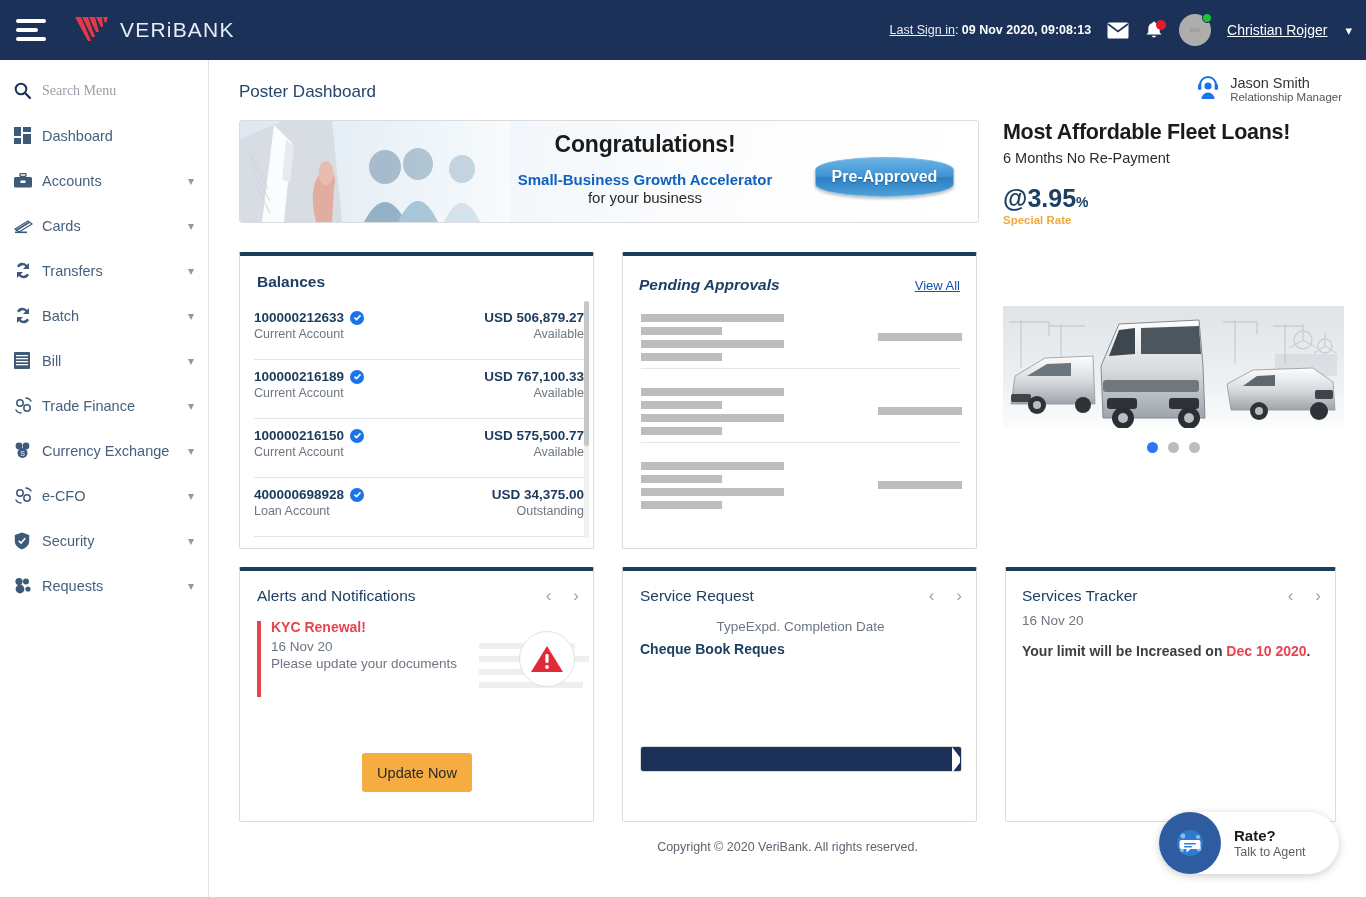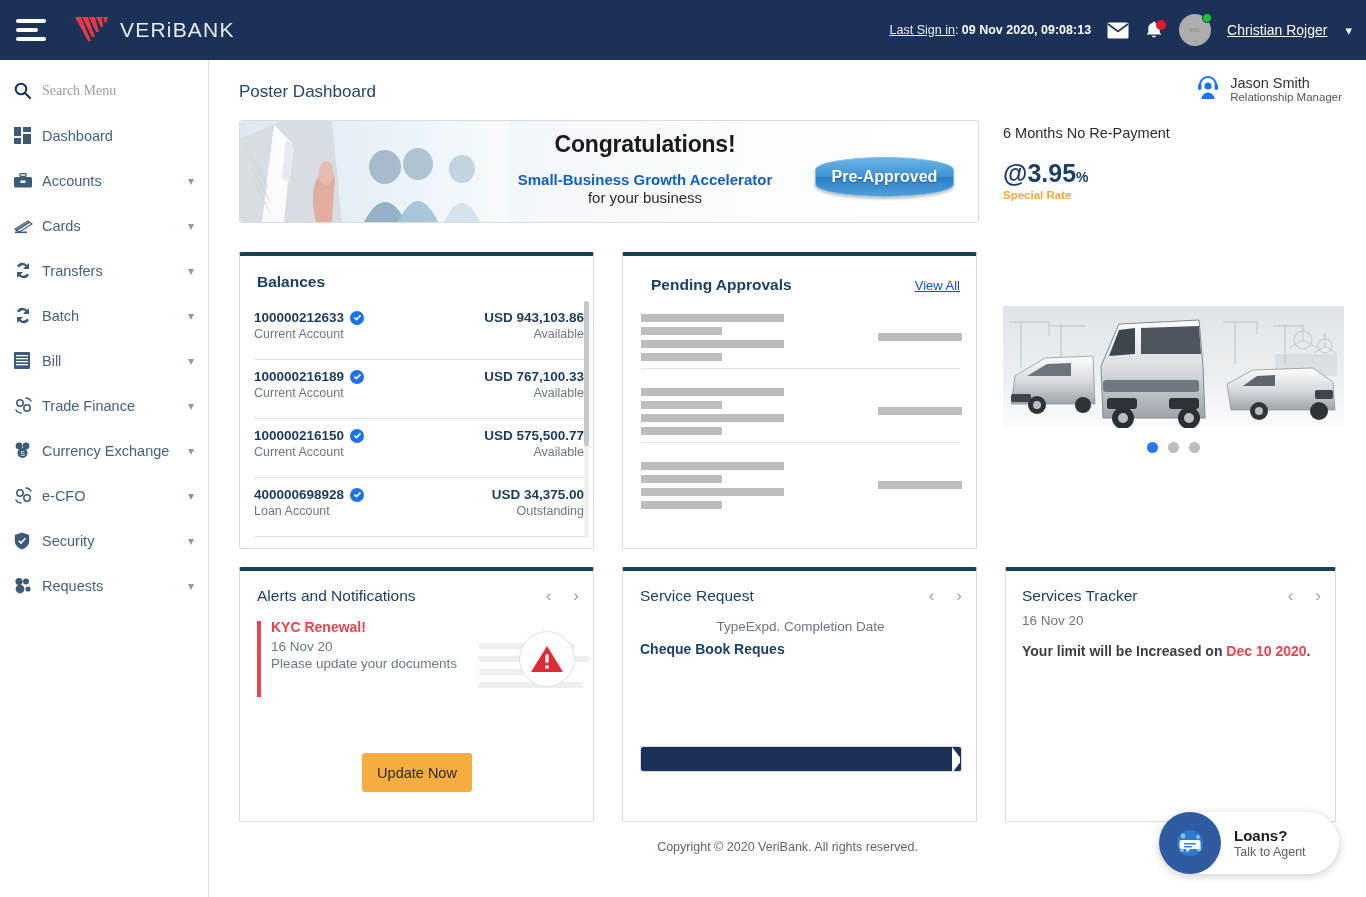--- a/index.html
+++ b/index.html
@@ -161,21 +161,21 @@
     display:flex; align-items:center; justify-content:center;
   }
   .vbadge svg { display:block; }
   .scroll-track {
     position:absolute; right: 4px; top: 45px; width: 5px; height: 237px; background: #f0f0f0;
   }
   .scroll-thumb { position:absolute; left:0; top:0; width:5px; height:145px; background:#c7c7c7; border-radius:3px;}
 
   
   #pending { left: 413px; top: 192px; width: 355px; height: 297px; }
-  #pending .card-title { position: absolute; left: 28px; top: 20px; }
+  #pending .card-title { position: absolute; left: 16px; top: 20px; font-style: italic; }
   .viewall {
     position: absolute; right: 16px; top: 22px; font-size: 13px;
     color: #1a4fb4; text-decoration: underline; cursor: pointer;
   }
   .ph-grp { position: absolute; left: 18px; }
   .ph-bar { background: #bdbdbd; height: 8px; margin-bottom: 5px; }
   .ph-right { position: absolute; right: 14px; width: 84px; height: 8px; background: #bdbdbd; }
   .ph-div { position:absolute; left:18px; right:16px; height:1px; background:#e3e5e8;}
 
   
@@ -541,21 +541,21 @@
               <span>100000212633</span>
             <span class="vbadge">
                 <svg width="9" height="9" viewBox="0 0 10 10">
                   <path d="M1.6 5.2 L3.9 7.4 L8.3 2.6" stroke="#fff" stroke-width="1.8" fill="none"></path>
                 </svg>
               </span>
           </div>
           <div class="bal-type">Current Account</div>
         </div>
         <div class="bal-right">
-          <div class="bal-amt">USD 943,103.86</div>
+          <div class="bal-amt">USD 506,879.27</div>
           <div class="bal-st">Available</div>
         </div>
       </div>
 
       <div class="bal-row">
         <div class="bal-left">
           <div class="bal-acct">
               <span>100000216189</span>
             <span class="vbadge">
                 <svg width="9" height="9" viewBox="0 0 10 10">
@@ -638,20 +638,21 @@
     <div class="ph-grp" style="top:206px;">
       <div class="ph-bar" style="width:143px;"></div>
       <div class="ph-bar" style="width:81px;"></div>
       <div class="ph-bar" style="width:143px;"></div>
       <div class="ph-bar" style="width:81px;"></div>
     </div>
     <div class="ph-right" style="top:225px;"></div>
   </div>
 
   <div class="promo">
+    <div class="promo-h">Most Affordable Fleet Loans!</div>
     <div class="promo-s">6 Months No Re-Payment</div>
     <div class="promo-rate">
       <span>@3.95</span><span class="pc">%</span>
     </div>
     <div class="promo-sr">Special Rate</div>
 
     <div class="promo-img">
       <svg width="341" height="122" viewBox="0 0 341 122">
         <defs>
           <linearGradient id="sky" x1="0" y1="0" x2="0" y2="1">
@@ -812,16 +813,16 @@
       <circle cx="7" cy="22" r="2" fill="#7fc4f0"></circle>
         <circle cx="24" cy="21" r="2.4" fill="#7fc4f0"></circle>
       <path d="M6.5 12 h17 a2 2 0 0 1 2 2 v5 a2 2 0 0 1 -2 2 h-8 l-4 3.5 v-3.5 h-5 a2 2 0 0 1 -2 -2 v-5 a2 2 0 0 1 2 -2 Z" fill="#fff"></path>
       <g fill="#2f7fd8">
           <rect x="9" y="15" width="12" height="1.5" rx="0.7"></rect>
           <rect x="9" y="18" width="8" height="1.5" rx="0.7"></rect>
         </g>
     </svg>
   </div>
   <div class="help-txt">
-    <div class="help-h">Loans?</div>
+    <div class="help-h">Rate?</div>
     <div class="help-s">Talk to Agent</div>
   </div>
 </div>
 
 </body></html>

